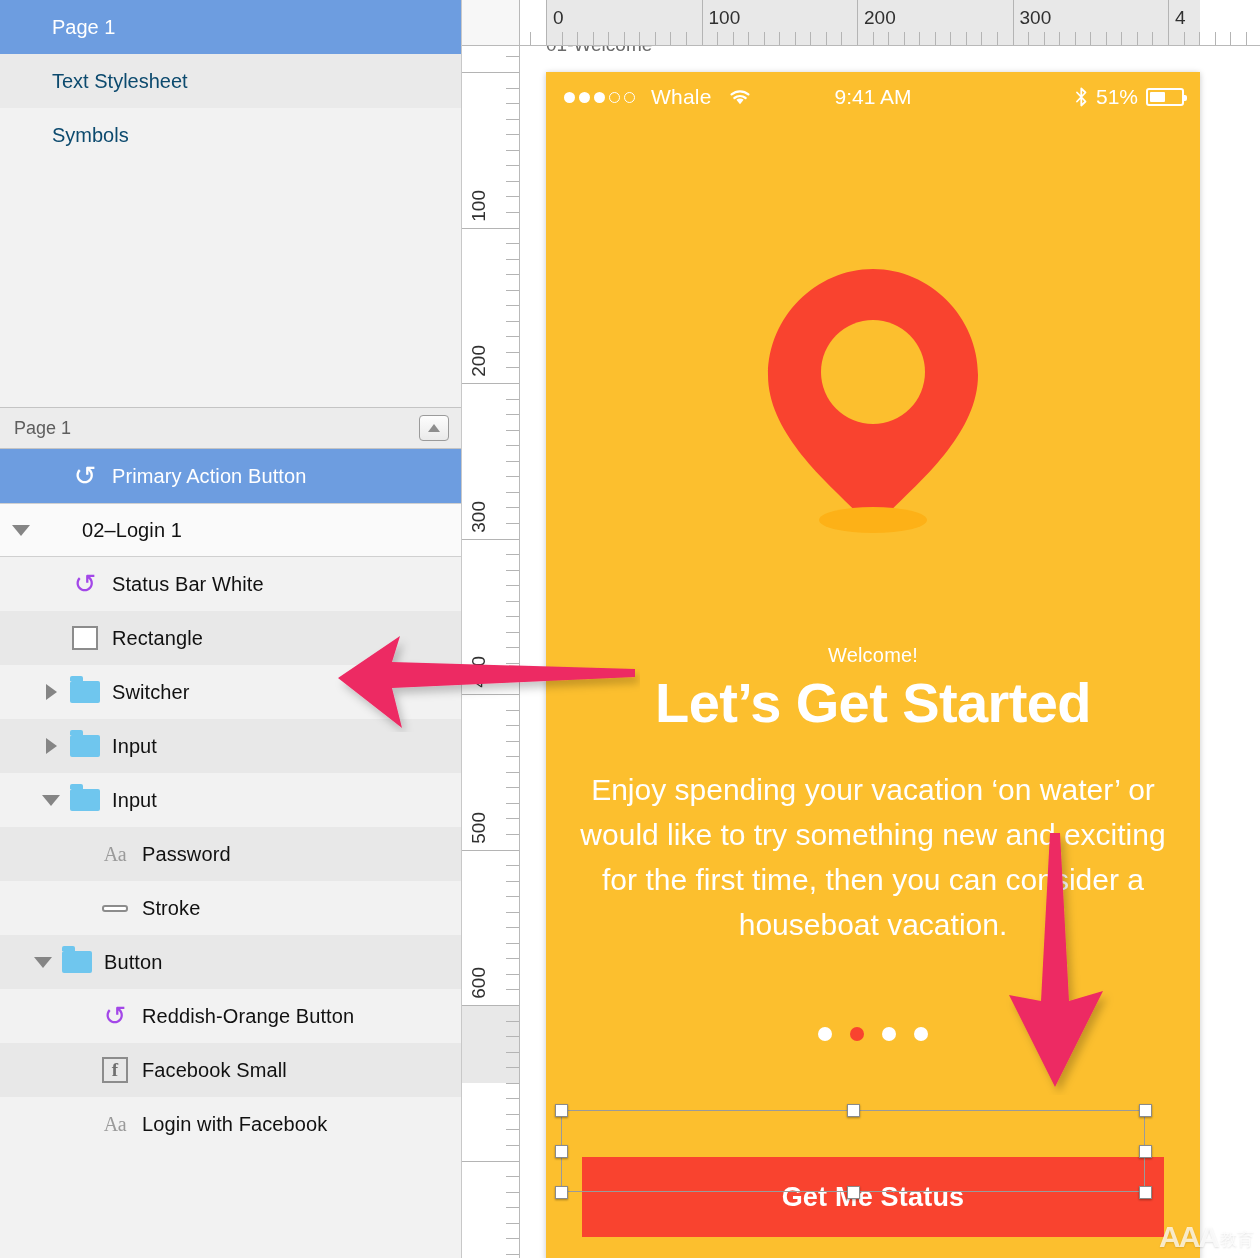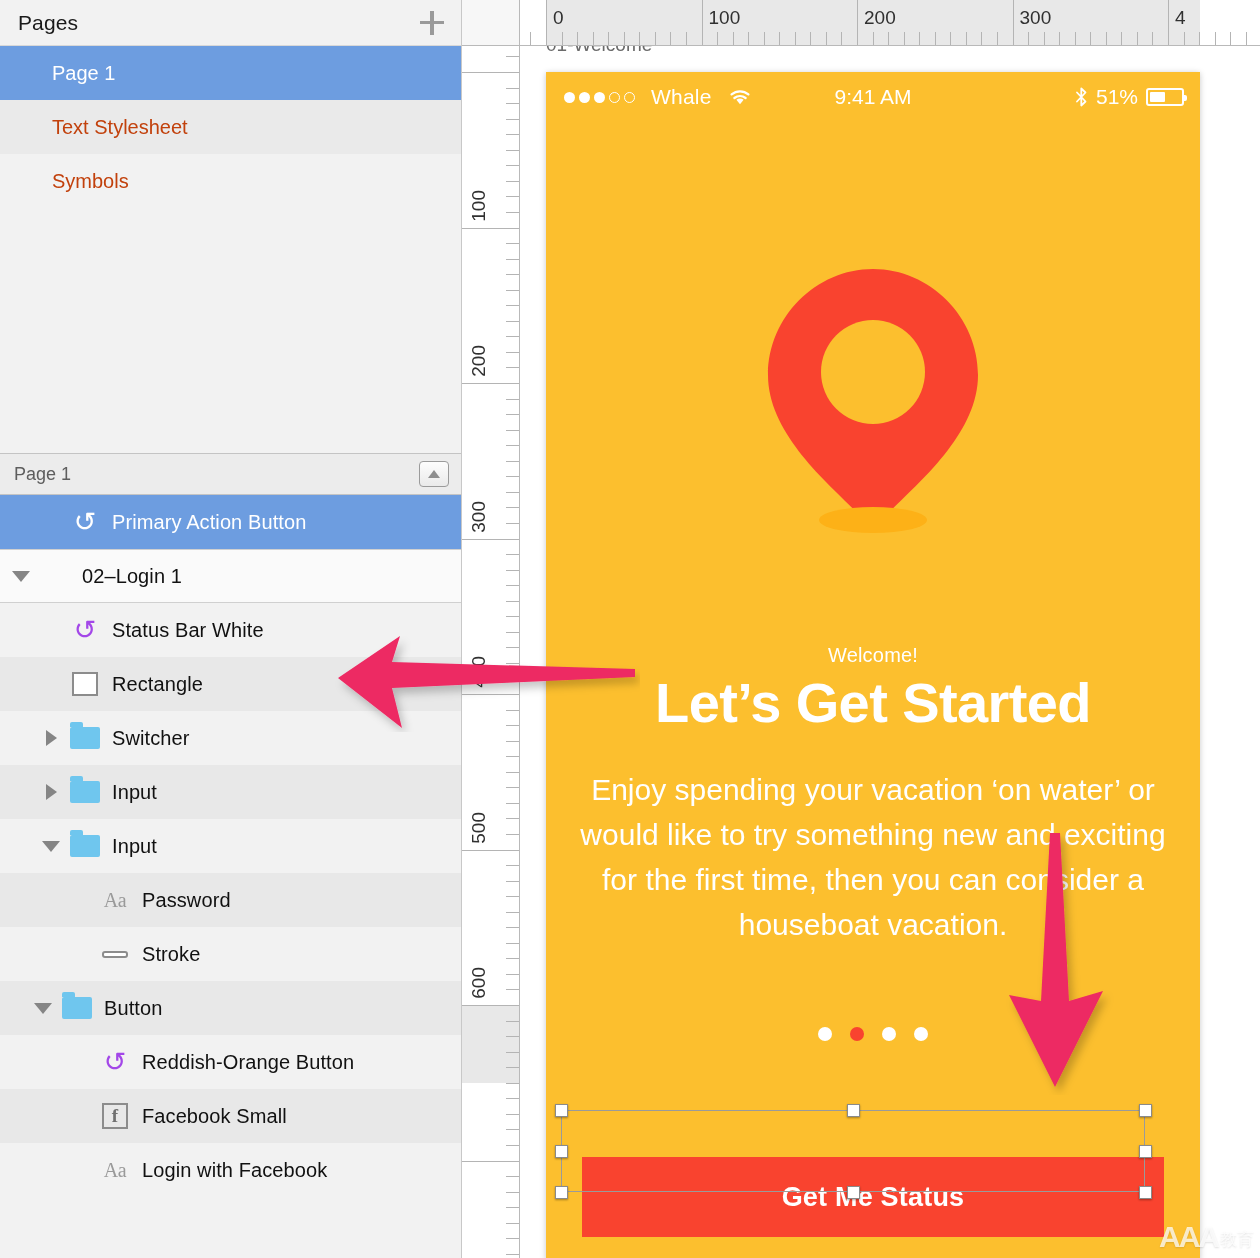--- a/index.html
+++ b/index.html
@@ -27,21 +27,21 @@
     width:30px;height:30px;position:relative;cursor:default;
   }
   .plus-icon:before,.plus-icon:after{
     content:"";position:absolute;background:#9a9a9a;
   }
   .plus-icon:before{left:3px;top:13px;width:24px;height:3.5px;}
   .plus-icon:after{left:13px;top:3px;width:3.5px;height:24px;}
 
   .page-row{
     height:54px;display:flex;align-items:center;
-    padding-left:52px;box-sizing:border-box;font-size:20px;color:#c2410c;
+    padding-left:52px;box-sizing:border-box;font-size:20px;color:#0c4a6e;
   }
   .page-row.odd{background:#f2f2f2;}
   .page-row.even{background:#eaeaea;}
   .page-row.selected{background:#6d9de0;color:#ffffff;}
 
   .pages-filler{background:#f2f2f2;}
 
   
   .layers-header{
     height:42px;display:flex;align-items:center;
@@ -222,24 +222,20 @@
   }
   .wm-cn{font-size:17px;letter-spacing:0;font-weight:normal;padding-bottom:3px;}
 </style>
 </head>
 <body>
 
 <div class="app">
 
   <div class="left-panel">
 
-    <div class="pages-header">
-      <div class="pages-title">Pages</div>
-      <div class="plus-icon"></div>
-    </div>
 
     <div id="pages-list">
         <div class="page-row selected">
           <span>Page 1</span>
         </div>
         <div class="page-row even">
           <span>Text Stylesheet</span>
         </div>
         <div class="page-row odd">
           <span>Symbols</span>

